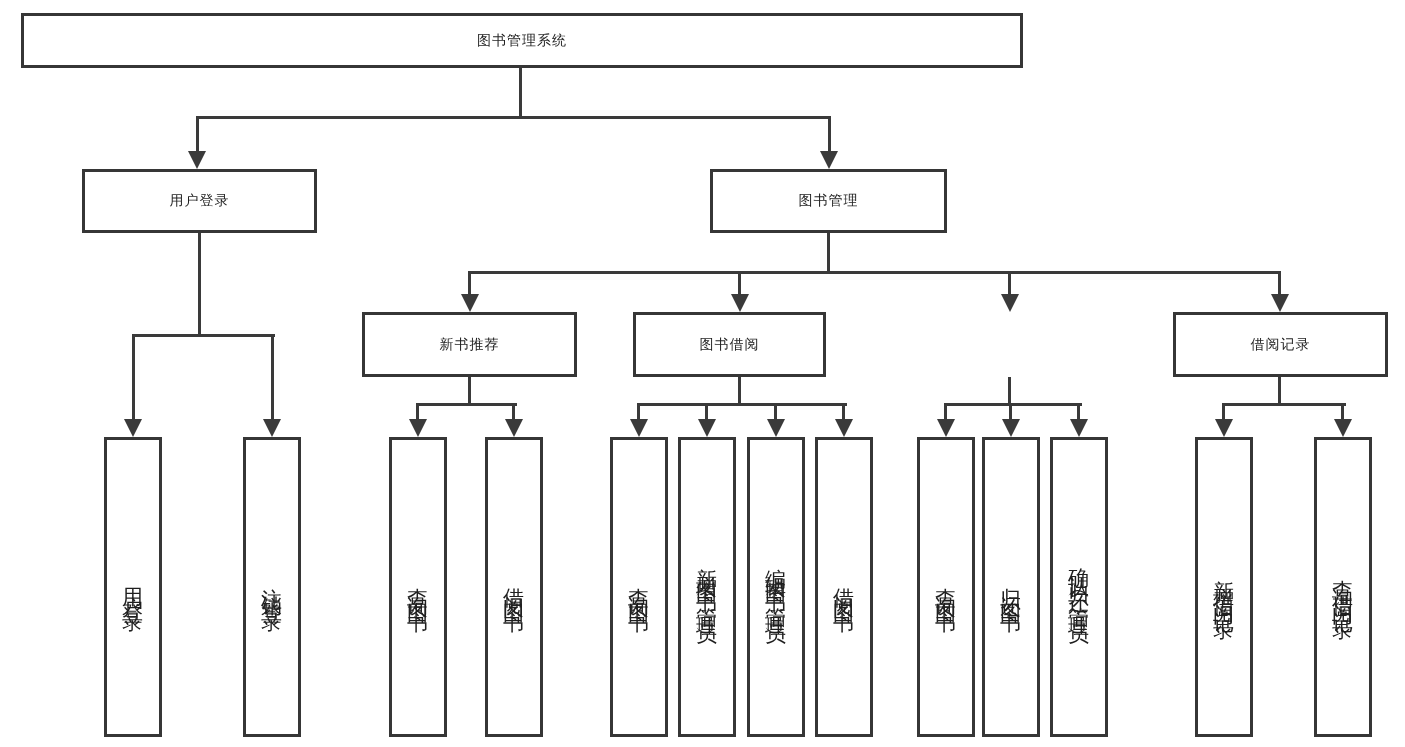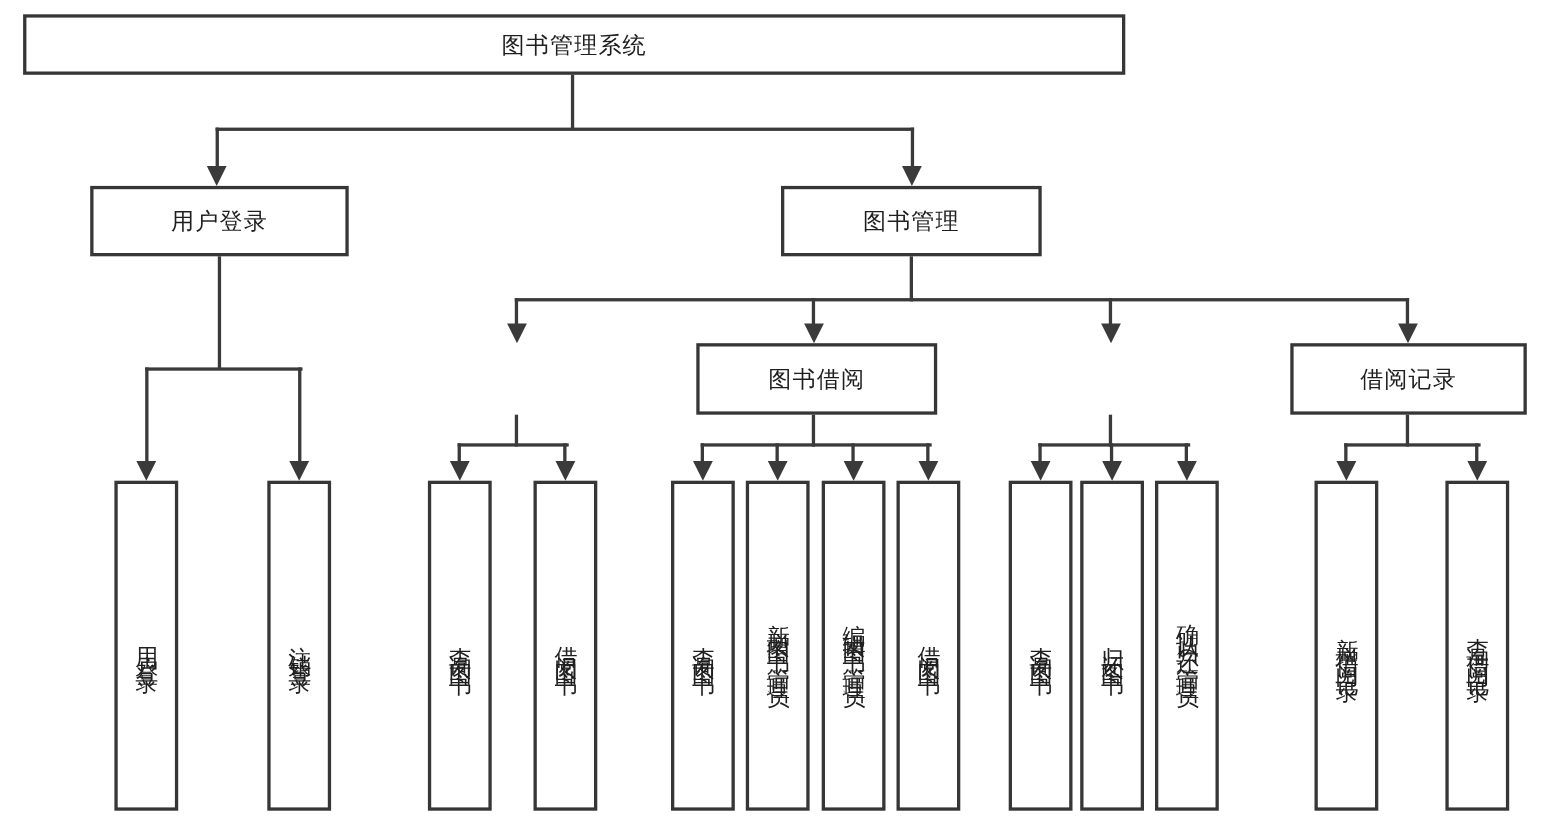--- a/index.html
+++ b/index.html
@@ -16,21 +16,21 @@
   }
 
   
   .hbox {
     position: absolute;
     border: 3px solid #363636;
     background: #ffffff;
     display: flex;
     align-items: center;
     justify-content: center;
-    font-size: 21px;
+    font-size: 14px;
     letter-spacing: 1px;
     color: #1f1f1f;
   }
 
   
   .leaf {
     position: absolute;
     top: 437px;
     width: 58px;
     height: 300px;
@@ -100,21 +100,22 @@
   <div class="line" style="left:468px; top:271px; width:813px; height:3px;"></div>
   <div class="line" style="left:468px; top:271px; width:3px; height:25px;"></div>
   <div class="arrow" style="left:461px; top:294px;"></div>
   <div class="line" style="left:738px; top:271px; width:3px; height:25px;"></div>
   <div class="arrow" style="left:731px; top:294px;"></div>
   <div class="line" style="left:1008px; top:271px; width:3px; height:25px;"></div>
   <div class="arrow" style="left:1001px; top:294px;"></div>
   <div class="line" style="left:1278px; top:271px; width:3px; height:25px;"></div>
   <div class="arrow" style="left:1271px; top:294px;"></div>
 
-  <div class="hbox" style="left:633px; top:312px; width:219px; height:65px;">图书借阅</div>
+  <div class="hbox" style="left:362px; top:312px; width:215px; height:65px;">新书推荐</div>
+  <div class="hbox" style="left:633px; top:312px; width:193px; height:65px;">图书借阅</div>
   <div class="hbox" style="left:1173px; top:312px; width:215px; height:65px;">借阅记录</div>
 
   <div class="line" style="left:468px; top:377px; width:3px; height:29px;"></div>
   <div class="line" style="left:738px; top:377px; width:3px; height:29px;"></div>
   <div class="line" style="left:1008px; top:377px; width:3px; height:29px;"></div>
   <div class="line" style="left:1278px; top:377px; width:3px; height:29px;"></div>
 
   <div class="line" style="left:416px; top:403px; width:101px; height:3px;"></div>
   <div class="line" style="left:637px; top:403px; width:210px; height:3px;"></div>
   <div class="line" style="left:944px; top:403px; width:138px; height:3px;"></div>

